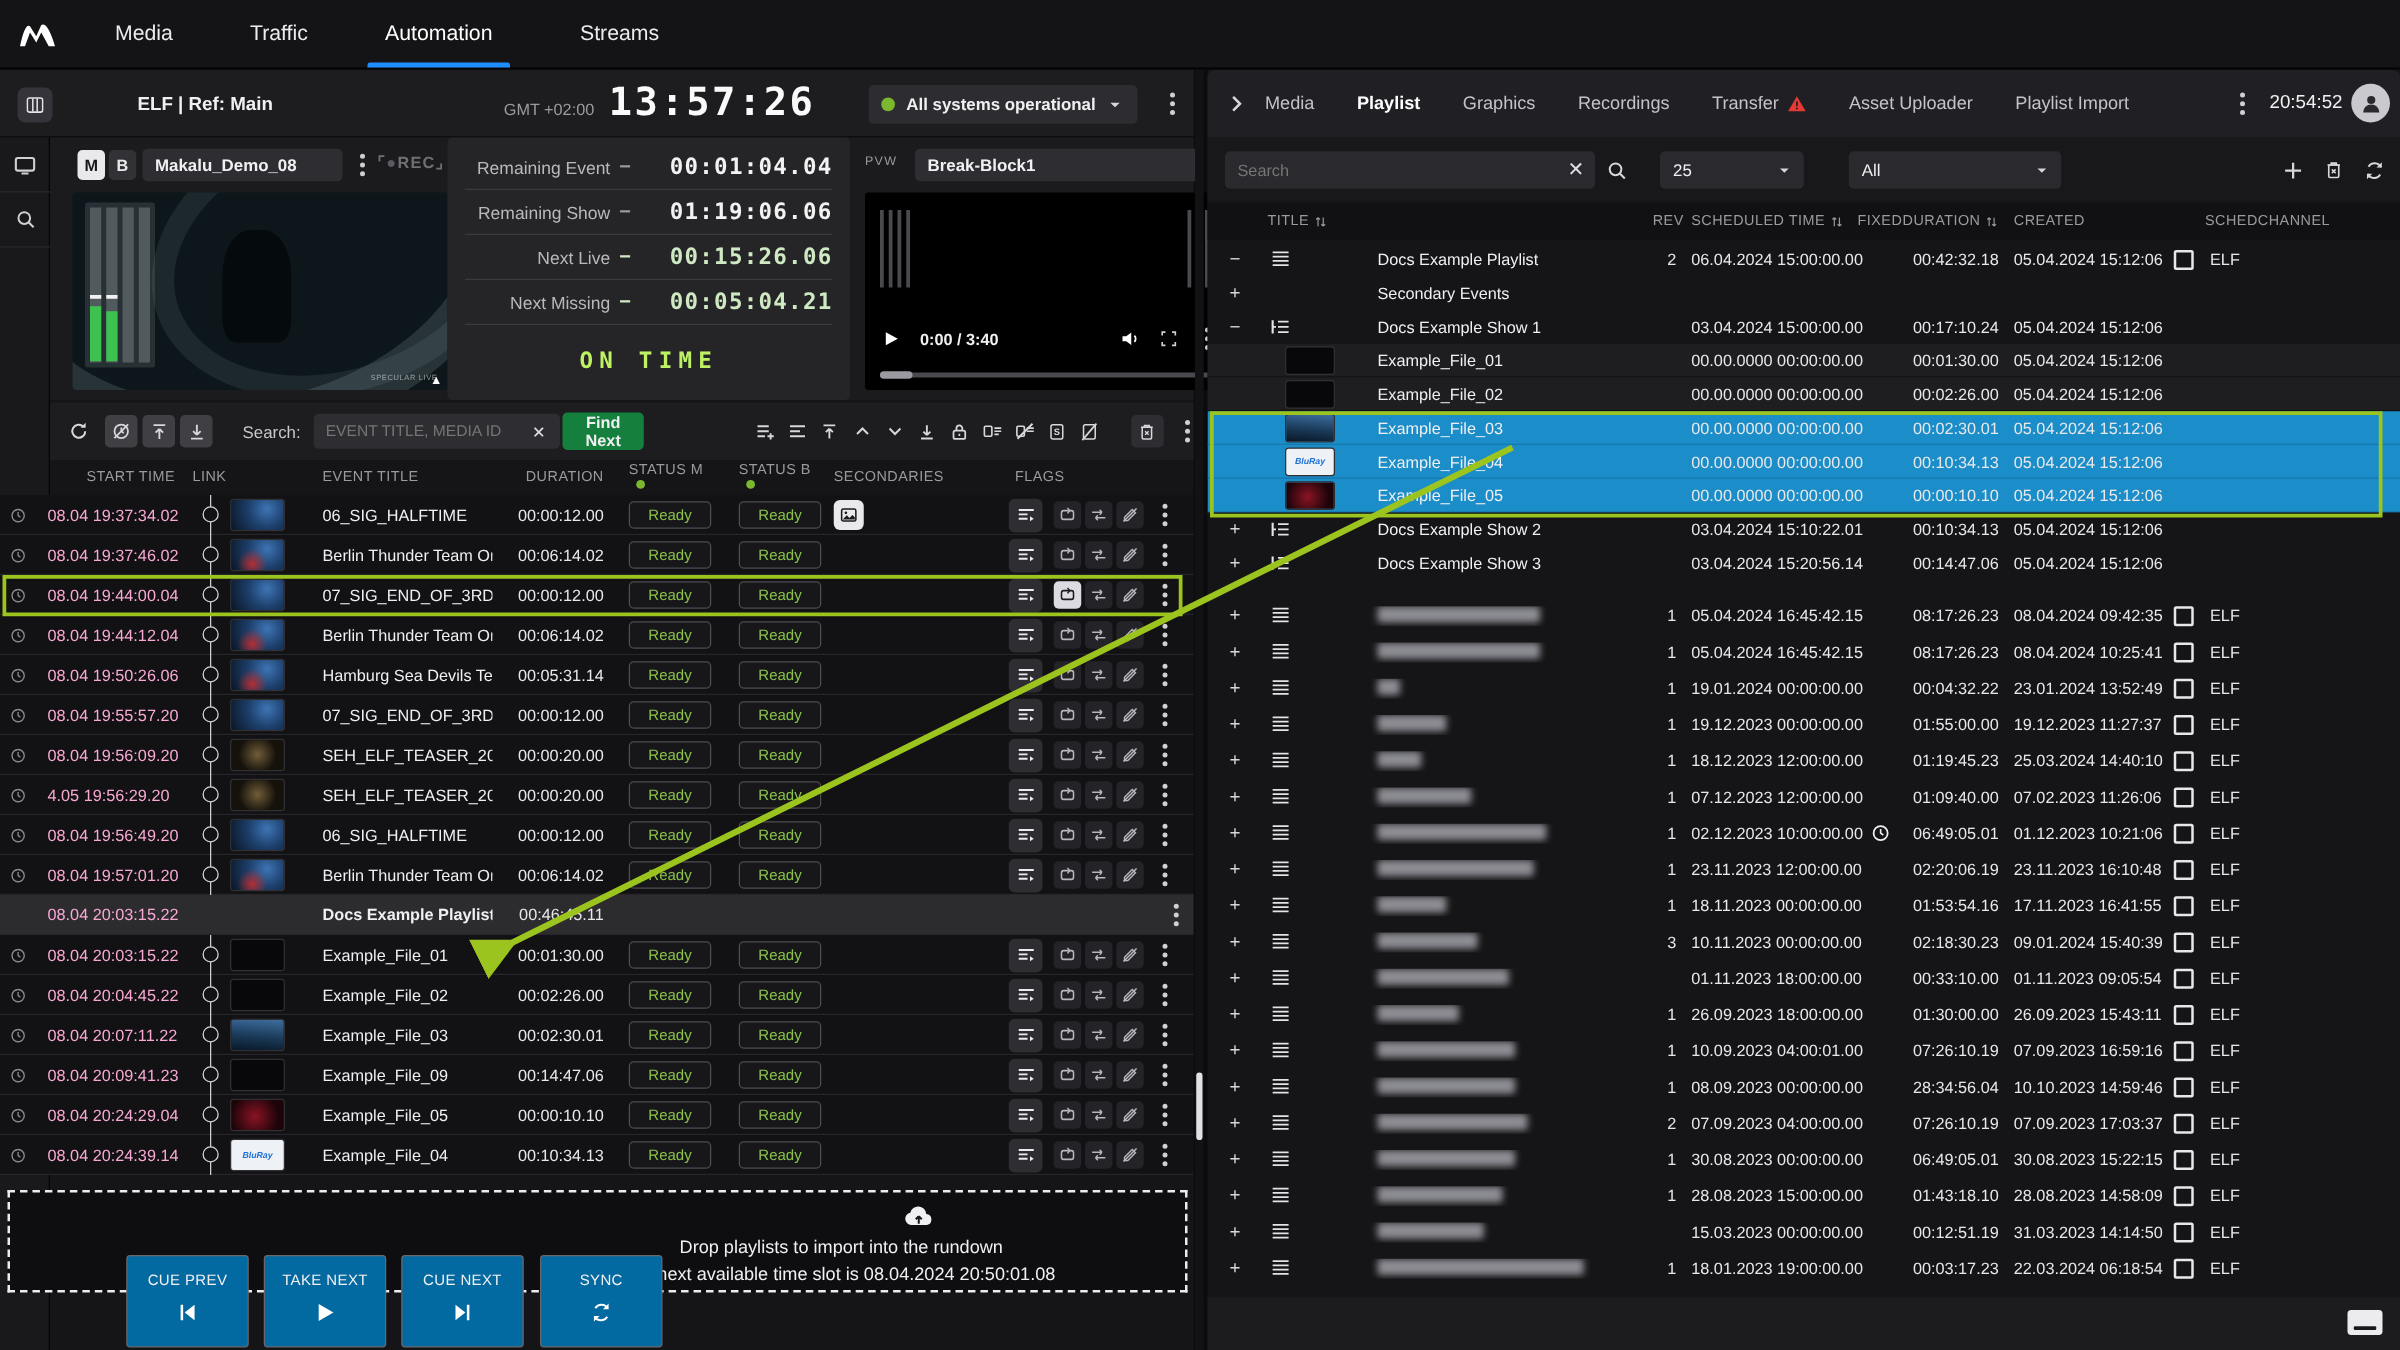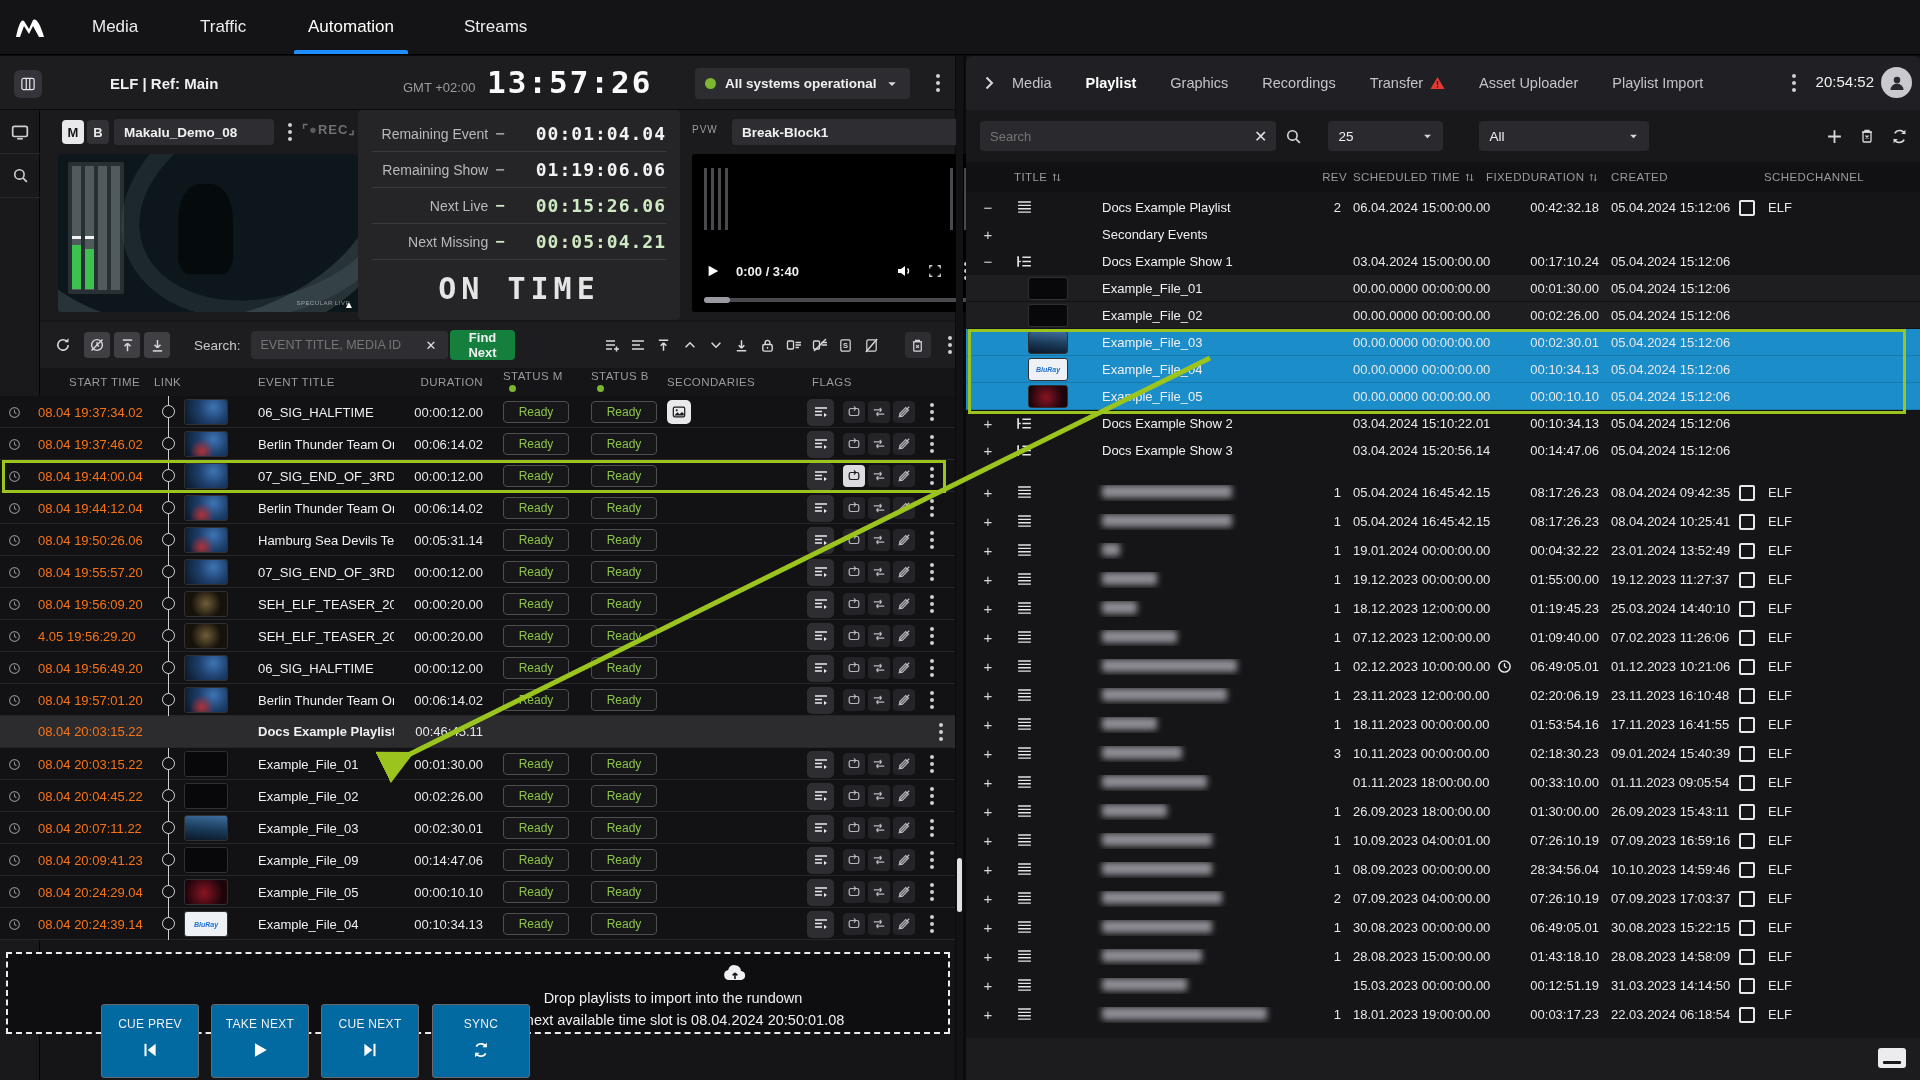--- a/index.html
+++ b/index.html
@@ -52,21 +52,21 @@
   #vid-expand { position:absolute; right:4px; bottom:2px; color:#fff; font-size:10px; }
   #watermark { position:absolute; right:8px; bottom:6px; font-size:6px; color:rgba(255,255,255,.5); letter-spacing:.5px; }
 
   
   #timercard { position:absolute; left:318px; top:0px; width:322px; height:210px; background:#252528; border-radius:4px; }
   .timerrow { position:absolute; left:14px; right:14px; height:36px; display:flex; align-items:center; border-bottom:1px solid #3a3a3e; }
   .timerrow .tl { width:128px; text-align:right; font-size:14px; color:#b9b9bd; }
   .timerrow .dash { width:26px; text-align:center; color:#9a9a9e; font-weight:bold; }
   .timerrow .tv { font-size:18px; font-weight:bold; letter-spacing:1px; color:#f2f2f2;margin-left:24px; }
   .timerrow.green .tv, .timerrow.green .dash { color:var(--tgreen); }
-  #ontime { position:absolute; left:14px; right:14px; top:152px; height:52px; display:flex; align-items:center; justify-content:center; font-size:30px; font-weight:bold; letter-spacing:5px; color:#e5e5e5; }
+  #ontime { position:absolute; left:14px; right:14px; top:152px; height:52px; display:flex; align-items:center; justify-content:center; font-size:18px; font-weight:bold; letter-spacing:5px; color:#bef264; }
 
   
   #pvwlbl { position:absolute; left:652px; top:14px; font-size:10px; color:#9a9a9f; letter-spacing:1px; }
   #pvwname { position:absolute; left:692px; top:9px; width:228px; height:26px; background:#2e2e32; border-radius:4px; border:none; color:#f0f0f2; font-size:13.5px; font-weight:bold; padding:0 10px; }
   #pvw-kebab { position:absolute; left:930px; top:11px; }
   #pvwvideo { position:absolute; left:652px; top:44px; width:296px; height:158px; background:#000; border-radius:3px; overflow:hidden; }
   .edgebars { position:absolute; top:14px; height:62px; width:26px; display:flex; gap:4px; }
   .edgebars i { width:3px; height:100%; background:#4a4a4e; }
   #pvwctrl { position:absolute; left:0; right:0; bottom:26px; height:30px; display:flex; align-items:center; gap:16px; padding:0 14px; color:#f0f0f2; }
   #pvwtime { font-size:13px; font-weight:bold; color:#f0f0f2; }
@@ -82,21 +82,21 @@
   #tb-clear { margin-left:-22px; color:#e0e0e4; font-size:13px; cursor:pointer; z-index:2; }
   #findnext { margin-left:14px; height:30px; padding:0 13px; background:#15803d; border:none; border-radius:4px; color:#f0f0f2; font-size:13px; font-weight:bold; cursor:pointer; }
 
   
   #rdheadrow, .rrow { display:grid; grid-template-columns:26px 124px 30px 52px minmax(0,1fr) 95px 14px 70px 18px 70px 96px 192px; align-items:center; padding:0 6px 0 4px; }
   #rdheadrow { position:absolute; left:0; top:312px; width:955px; height:28px; font-size:11.5px; color:#9a9a9f; letter-spacing:.4px; }
   #rdheadrow .hdot { display:inline-block; width:7px; height:7px; border-radius:50%; background:#7cb82f; margin-left:6px; }
   #rdrows { position:absolute; left:0; top:340px; width:955px; height:556px; overflow:hidden; }
   .rrow { height:32px; background:#121214; border-bottom:1px solid #26262a; position:relative; cursor:pointer; }
   .rrow .c-clk { color:#8a8a8f; padding-left:4px; }
-  .rrow .c-time { font-size:13px; color:#f97316; padding-left:8px; white-space:nowrap; }
+  .rrow .c-time { font-size:13px; color:#f9a8d4; padding-left:8px; white-space:nowrap; }
   .c-link { position:relative; height:32px; }
   .c-link .line { position:absolute; left:14px; top:0; bottom:0; width:1px; background:#cfcfd3; }
   .c-link .node { position:absolute; left:8px; top:9px; width:13px; height:13px; border:1.5px solid #d8d8dc; border-radius:50%; background:#121214; }
   .thumb { width:44px; height:26px; border-radius:3px; border:1px solid #303034; overflow:hidden; display:flex; align-items:center; justify-content:center; }
   .th-globe { background:radial-gradient(circle at 68% 30%, #3e74b4 0%, #1d3f6b 45%, #0a1524 100%); }
   .th-globe2 { background:radial-gradient(circle at 40% 80%, rgba(205,45,45,.85) 0%, transparent 38%), radial-gradient(circle at 68% 30%, #3e74b4 0%, #1d3f6b 45%, #0a1524 100%); }
   .th-teaser { background:radial-gradient(circle at 50% 48%, rgba(186,156,92,.55) 0%, transparent 62%), #15110b; }
   .th-black { background:#08080a; }
   .th-sky { background:linear-gradient(185deg, #3d6d9e 0%, #1a3a58 55%, #0a1828 100%); }
   .th-red { background:radial-gradient(circle at 45% 55%, #8a1424 0%, #1c0409 72%); }

